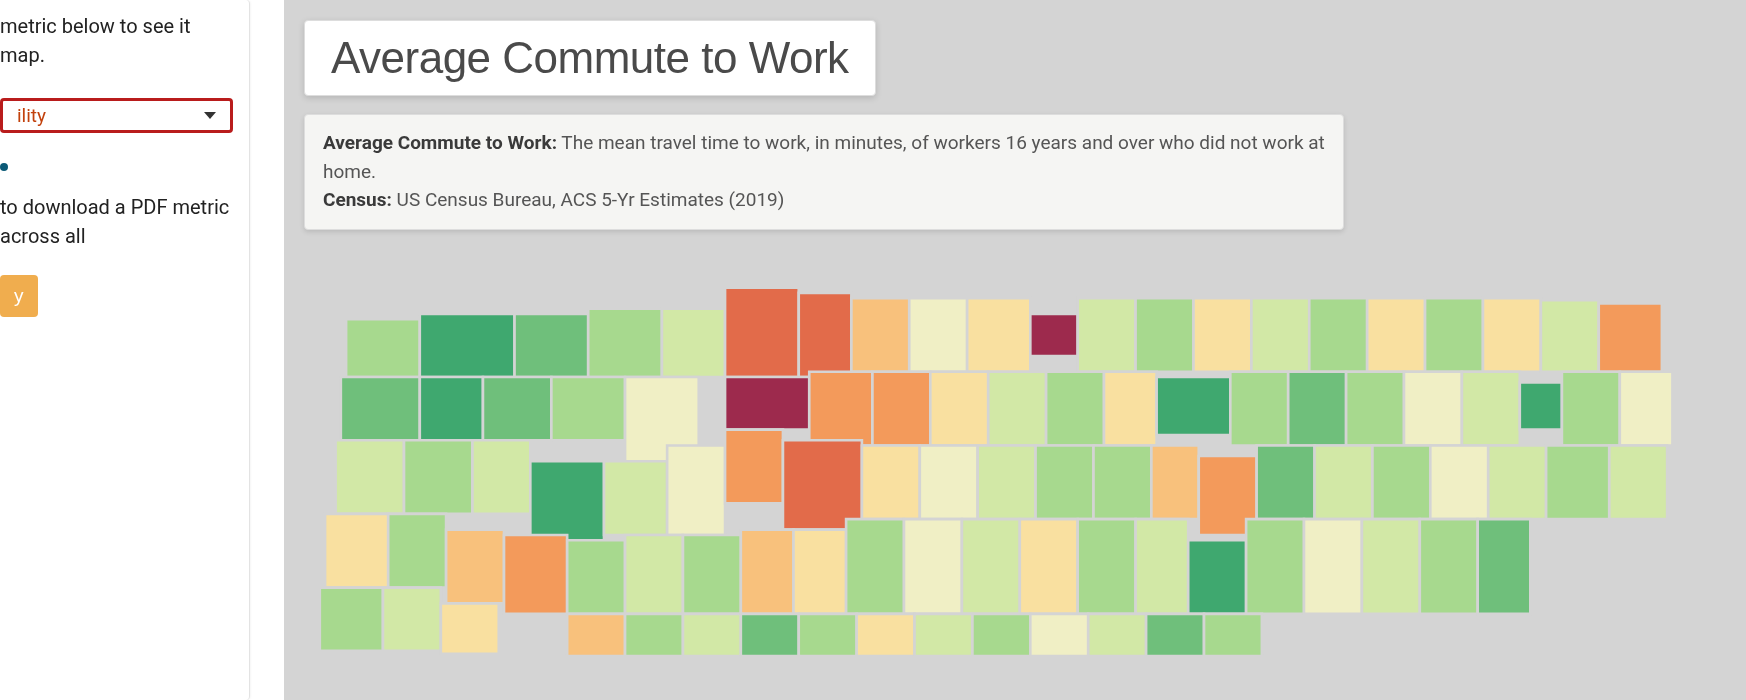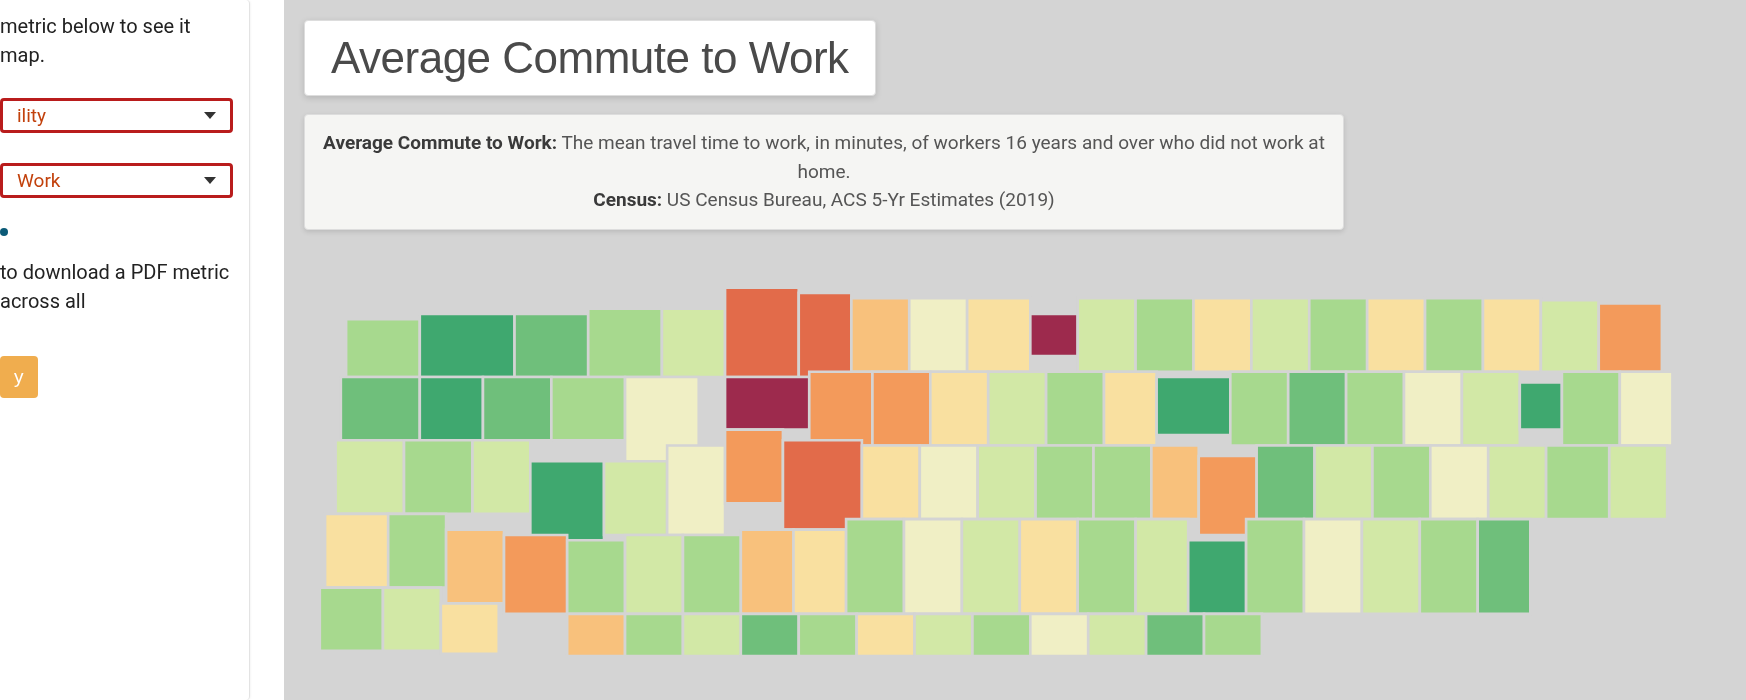--- a/index.html
+++ b/index.html
@@ -91,21 +91,20 @@
   .desc-card {
     background: #f5f5f3;
     border: 1px solid #ddd;
     border-radius: 4px;
     padding: 14px 18px;
     font-size: 19px;
     color: #555;
     line-height: 1.5;
     max-width: 1040px;
     box-shadow: 0 2px 5px rgba(0,0,0,0.12);
-    text-align: center;
   }
   .desc-card b { color: #3a3a3a; font-weight: 700; }
   .map-wrap {
     margin-top: 26px;
     width: 100%;
     height: 400px;
   }
   .map-wrap svg { width: 100%; height: 100%; }
   .county {
     stroke: #d4d4d4;
@@ -117,30 +116,26 @@
 <body>
 
 <div class="sidebar">
   <p>metric below to see it map.</p>
 
   <div class="select">
     <span>ility</span>
     <span class="caret"></span>
   </div>
 
-  <div class="select">
-    <span>Work</span>
-    <span class="caret"></span>
-  </div>
 
   <div class="info-icon-row">
     <span class="info-dot"></span>
   </div>
 
-  <p style="margin-bottom:40px;">to download a PDF metric across all</p>
+  <p style="margin-bottom:24px;">to download a PDF metric across all</p>
 
   <button class="download-btn">y</button>
 </div>
 
 <div class="main">
   <div class="title-card">
     <h1>Average Commute to Work</h1>
   </div>
 
   <div class="desc-card">

